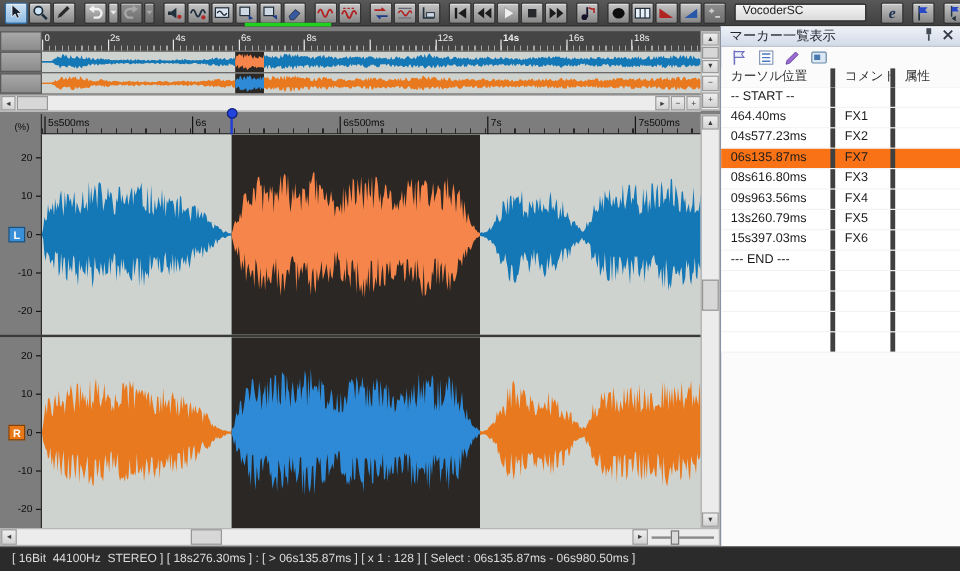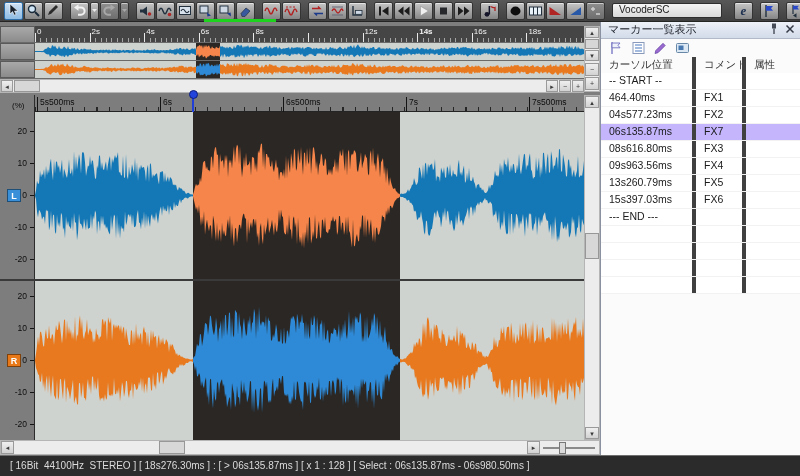--- a/index.html
+++ b/index.html
@@ -70,21 +70,21 @@
     background:linear-gradient(#eef2f8,#d2dbe9);border-bottom:1px solid #b2bac9;
     display:flex;padding-left:7px;font-size:11px;color:#20242c;box-sizing:border-box;}
   .ptools{margin-left:auto;display:flex;gap:2px;padding-right:3px;}
   .picons{position:absolute;left:0;top:17px;width:100%;height:18px;display:flex;align-items:center;
     gap:4px;padding-left:6px;box-sizing:border-box;}
   .pbtn{width:18px;height:15px;display:flex;align-items:center;justify-content:center;}
   #mk-head{position:absolute;left:0;top:35px;width:100%;height:16px;display:flex;
     border-bottom:1px solid #dcdcdc;background:#fbfbfb;}
   #mk-rows{position:absolute;left:0;top:51px;width:100%;}
   .mrow{display:flex;height:16px;border-bottom:1px solid #f2f2f2;background:#fff;}
-  .mrow.hl{background:#c4b5fd;}
+  .mrow.hl{background:#f97316;}
   .mcell{box-sizing:border-box;padding-left:8px;font-size:10.5px;line-height:15px;color:#1b1b1b;
     border-right:4px solid #404040;overflow:hidden;white-space:nowrap;}
   .mcell.pos{width:95px;}.mcell.com{width:50px;}.mcell.att{flex:1;border-right:none;}
 </style>
 </head>
 <body>
 
 <div class="screen">
 
   <div class="tbar">

